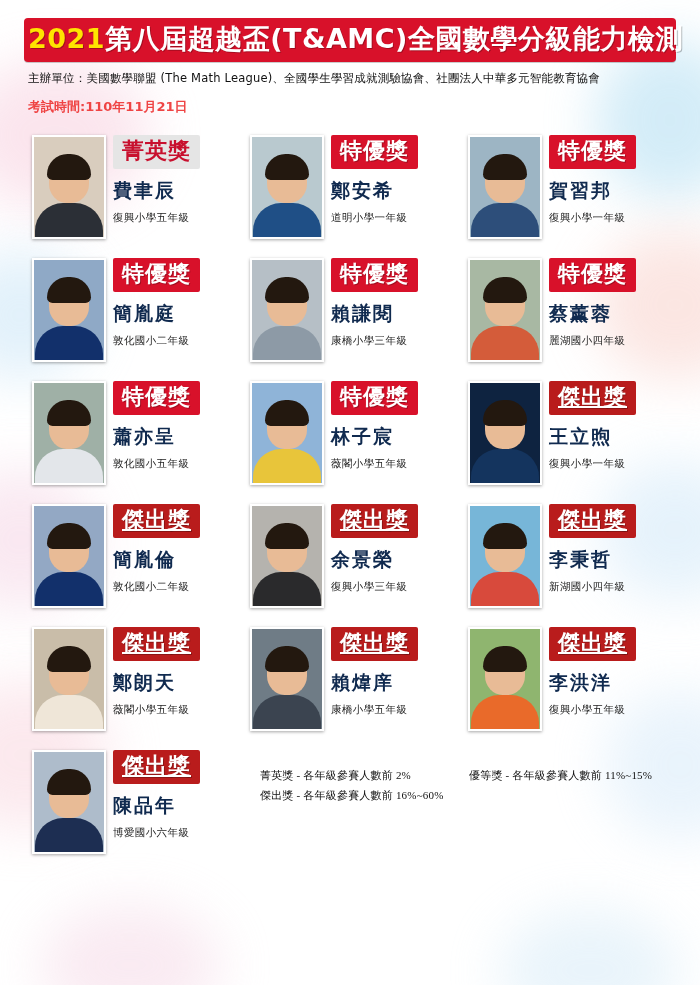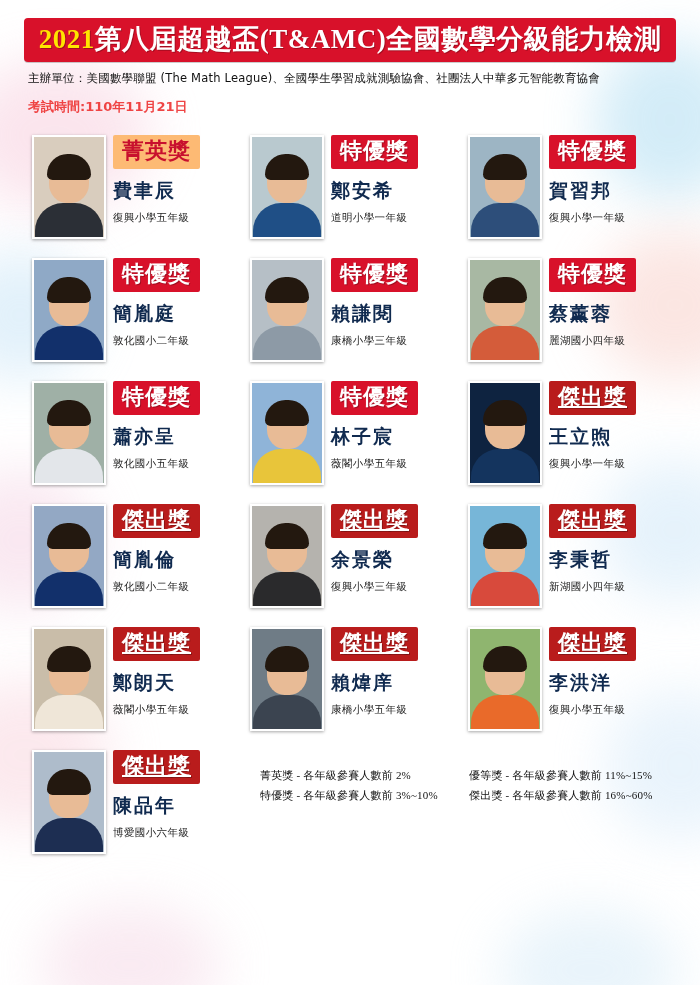--- a/index.html
+++ b/index.html
@@ -24,24 +24,23 @@
   .b9 { width: 180px; height: 120px; left: 40px; bottom: -40px; background: #f3d2e2; }
   .b10 { width: 180px; height: 120px; right: 20px; bottom: -45px; background: #cfe7f6; }
 
   .page { position: relative; z-index: 1; padding: 0 14px; }
 
   
   .title-band {
     margin: 18px 10px 0 10px;
     background: #d8112a;
     border-radius: 4px;
-    padding: 7px 10px 9px 10px;
+    padding: 7px 10px 9px 4px;
     text-align: center;
     box-shadow: 0 1px 0 rgba(0,0,0,.2);
-    font-family: Liberation Serif, serif;
   }
   .title-band .t {
     color: #ffffff;
     font-size: 27px;
     font-weight: bold;
     letter-spacing: .5px;
     line-height: 1.05;
     white-space: nowrap;
     text-shadow: 1px 1px 0 rgba(0,0,0,.25);
   }
@@ -133,21 +132,21 @@
     color: #fff;
     font-size: 22px;
     font-weight: bold;
     line-height: 1;
     padding: 5px 9px 7px 9px;
     letter-spacing: 1px;
     border-radius: 2px;
     text-shadow: 1px 1px 0 rgba(0,0,0,.25);
     white-space: nowrap;
   }
-  .award.elite { background: #fdba74; color: #c8102e; text-shadow: none; }
+  .award.elite { background: #e5e5e5; color: #c8102e; text-shadow: none; }
   .award.special { background: #d8112a; }
   .award.outstanding { background: #b91c1c; text-decoration: underline; }
   .name {
     margin-top: 9px;
     font-size: 19px;
     font-weight: bold;
     color: #102a4f;
     letter-spacing: 2px;
     white-space: nowrap;
   }
@@ -427,19 +426,18 @@
             <div class="award outstanding">傑出獎</div>
             <div class="name">陳品年</div>
             <div class="school">博愛國小六年級</div>
           </div>
         </div>
       </div>
     <div class="criteria">
       <div class="criteria-grid" id="criteria-grid">
           <div>菁英獎 - 各年級參賽人數前 2%</div>
           <div>優等獎 - 各年級參賽人數前 11%~15%</div>
-          <div>特優獎 - 各年級參賽人數前 3%~10%</div>
           <div>傑出獎 - 各年級參賽人數前 16%~60%</div>
         </div>
     </div>
   </div>
 
 </div>
 
 </body></html>

